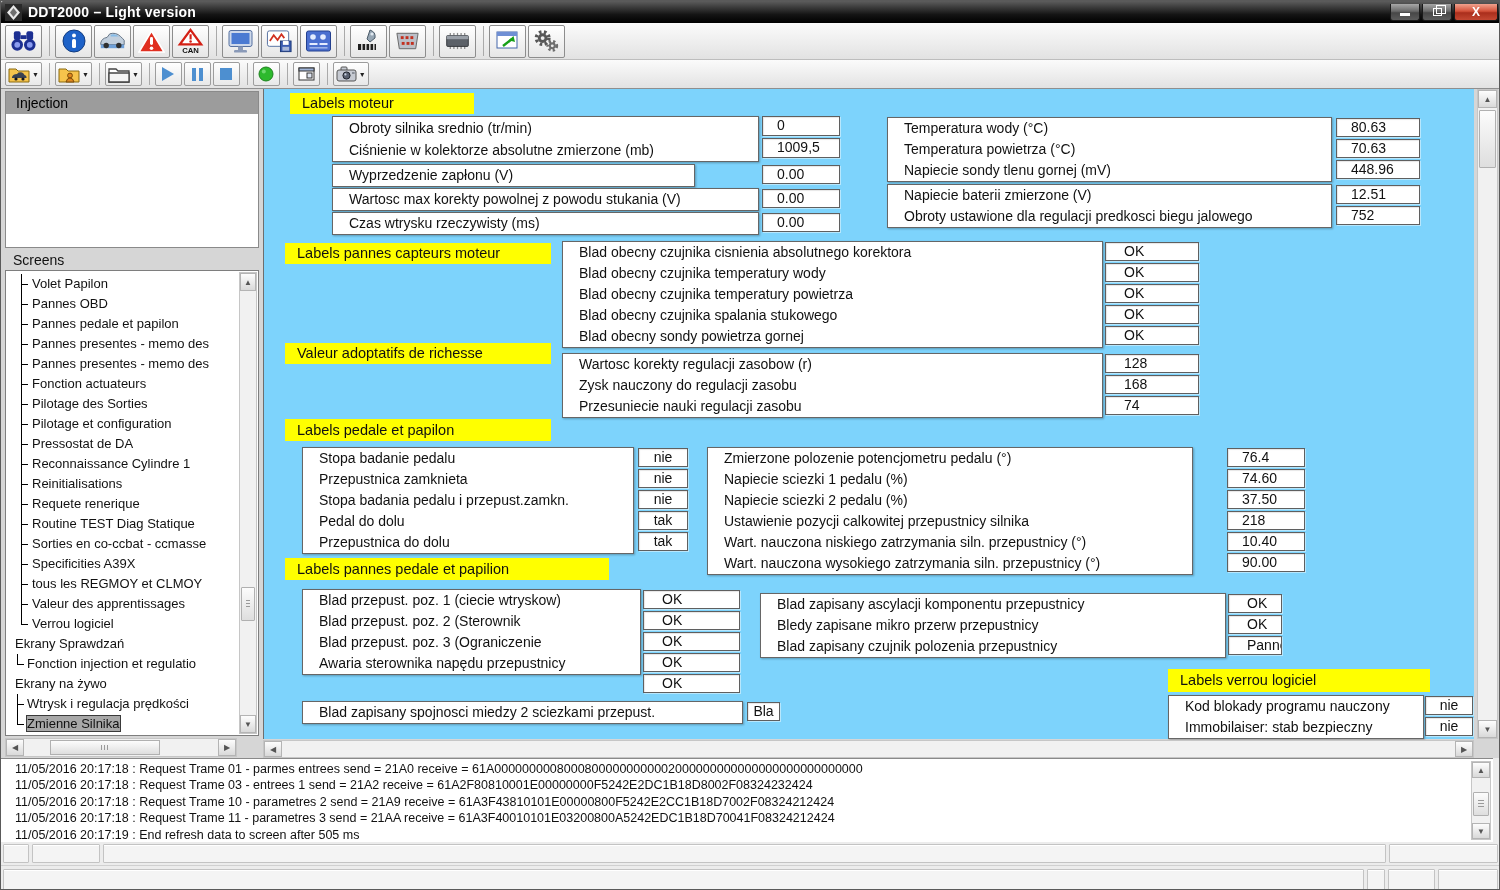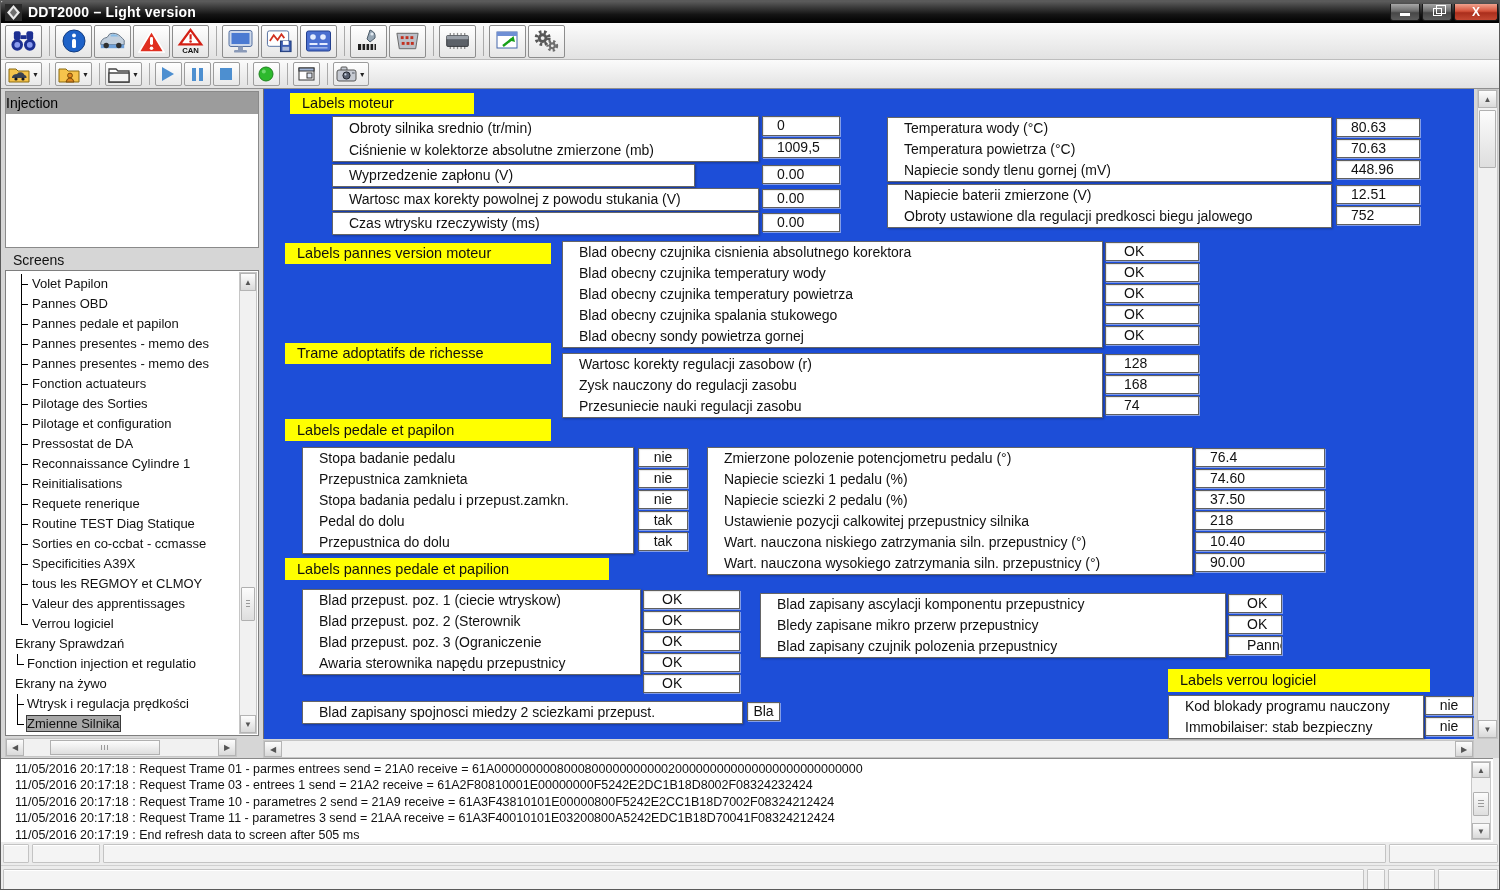--- a/index.html
+++ b/index.html
@@ -33,21 +33,21 @@
     border-radius:2px;display:flex;align-items:center;justify-content:center;padding:0 2px;margin-right:2px;}
   .tsep{width:1px;height:30px;background:#aaa;margin:0 5px;}
   .tsep2{width:1px;height:22px;background:#aaa;margin:0 5px;}
   .drop{font-size:7px;color:#222;margin-left:2px;}
 
   
   .content{position:absolute;left:0;top:88px;width:1500px;height:669px;background:#d6d6d6;}
 
   
   .modulebox{position:absolute;left:4px;top:2px;width:254px;height:157px;background:#fff;border:1px solid #8a8a8a;}
-  .modrow{height:22px;line-height:22px;background:#9c9c9c;color:#000;font-size:14px;}
+  .modrow{height:22px;line-height:22px;background:#9c9c9c;color:#000;font-size:14px;padding-left:10px;}
   .screenslabel{position:absolute;left:4px;top:161px;width:254px;height:20px;line-height:20px;
     font-size:14px;color:#111;padding-left:8px;}
   .treebox{position:absolute;left:4px;top:181px;width:254px;height:466px;background:#fff;border:1px solid #7e7e7e;}
   .tree{position:absolute;left:2px;top:3px;right:20px;bottom:2px;overflow:hidden;}
   .titem{position:relative;height:20px;line-height:20px;font-size:13px;color:#111;
     white-space:nowrap;overflow:hidden;padding-left:24px;}
   .titem.leaf:before,.titem.leafend:before{content:"";position:absolute;left:13px;top:0;height:100%;border-left:1px solid #000;}
   .titem.leafend:before{height:11px;}
   .titem.leaf:after,.titem.leafend:after{content:"";position:absolute;left:14px;top:10px;width:6px;border-top:1px solid #000;}
   .titem.group{padding-left:7px;}
@@ -67,21 +67,21 @@
     background:repeating-linear-gradient(#9a9a9a 0 1px,transparent 1px 3px);}
   .sbh{position:absolute;background:#f1f1f1;border:1px solid #c6c6c6;}
   .sbtnh{position:absolute;top:0;height:100%;width:18px;background:linear-gradient(#fdfdfd,#d9d9d9);
     border:1px solid #b4b4b4;display:flex;align-items:center;justify-content:center;font-size:8px;color:#555;}
   .sthumbh{position:absolute;top:1px;bottom:1px;background:linear-gradient(#fcfcfc,#dedede);
     border:1px solid #b0b0b0;}
   .griph{position:absolute;top:4px;bottom:4px;left:50%;width:8px;margin-left:-4px;
     background:repeating-linear-gradient(90deg,#9a9a9a 0 1px,transparent 1px 3px);}
 
   
-  .main{position:absolute;left:262px;top:0;width:1211px;height:650px;background:#1d4ed8;border-left:1px solid #6e6e6e;}
+  .main{position:absolute;left:262px;top:0;width:1211px;height:650px;background:#7dd3fc;border-left:1px solid #6e6e6e;}
   .ylabel{position:absolute;height:21px;line-height:21px;background:#ffff00;color:#101010;
     font-size:14.5px;padding-left:12px;white-space:nowrap;z-index:2;}
   .flbox{position:absolute;background:#fff;border:1px solid #666;box-shadow:1px 1px 2px rgba(0,0,0,.28);}
   .flline{height:21px;line-height:21px;font-size:14px;color:#111;padding-left:16px;white-space:nowrap;overflow:hidden;}
   .fvcol{position:absolute;display:flex;flex-direction:column;}
   .fv{height:19px;line-height:17px;margin-bottom:2px;background:#fff;border:1px solid #5f5f5f;
     box-shadow:1px 1px 0 rgba(255,255,255,.45), inset 1px 1px 1px rgba(0,0,0,.10);
     font-size:14px;color:#111;padding-left:14px;white-space:nowrap;overflow:hidden;}
   .sec-mot-a .flline{height:22px;line-height:22px;}
   .sec-mot-a .fv{height:20px;}
@@ -454,39 +454,39 @@
 
       <div class="flline">Napiecie baterii zmierzone (V)</div>
           <div class="flline">Obroty ustawione dla regulacji predkosci biegu jalowego</div>
         </div>
       <div class="fvcol" style="left:1072px;top:96px;width:84px;">
 
       <div class="fv">12.51</div>
           <div class="fv">752</div>
         </div>
 
-      <div class="ylabel" style="left:21px;top:154px;width:266px;">Labels pannes version moteur</div>
+      <div class="ylabel" style="left:21px;top:154px;width:266px;">Labels pannes capteurs moteur</div>
       <div class="flbox" style="left:298px;top:152px;width:541px;">
 
       <div class="flline">Blad obecny czujnika cisnienia absolutnego  korektora</div>
           <div class="flline">Blad obecny czujnika temperatury  wody</div>
           <div class="flline">Blad obecny czujnika temperatury  powietrza</div>
           <div class="flline">Blad obecny czujnika spalania  stukowego</div>
           <div class="flline">Blad obecny sondy  powietrza  gornej</div>
         </div>
       <div class="fvcol pL18" style="left:841px;top:153px;width:94px;">
 
       <div class="fv">OK</div>
           <div class="fv">OK</div>
           <div class="fv">OK</div>
           <div class="fv">OK</div>
           <div class="fv">OK</div>
         </div>
 
-      <div class="ylabel" style="left:21px;top:254px;width:266px;">Trame adoptatifs de richesse</div>
+      <div class="ylabel" style="left:21px;top:254px;width:266px;">Valeur adoptatifs de richesse</div>
       <div class="flbox" style="left:298px;top:264px;width:541px;">
 
       <div class="flline">Wartosc korekty regulacji zasobow (r)</div>
           <div class="flline">Zysk nauczony do regulacji zasobu</div>
           <div class="flline">Przesuniecie nauki regulacji zasobu</div>
         </div>
       <div class="fvcol pL18" style="left:841px;top:265px;width:94px;">
 
       <div class="fv">128</div>
           <div class="fv">168</div>
@@ -512,21 +512,21 @@
         </div>
       <div class="flbox" style="left:443px;top:358px;width:486px;">
 
       <div class="flline">Zmierzone  polozenie  potencjometru  pedalu (°)</div>
           <div class="flline">Napiecie  sciezki 1 pedalu  (%)</div>
           <div class="flline">Napiecie  sciezki 2 pedalu  (%)</div>
           <div class="flline">Ustawienie  pozycji  calkowitej  przepustnicy  silnika</div>
           <div class="flline">Wart. nauczona niskiego zatrzymania  siln. przepustnicy (°)</div>
           <div class="flline">Wart. nauczona wysokiego  zatrzymania  siln. przepustnicy (°)</div>
         </div>
-      <div class="fvcol" style="left:931px;top:359px;width:130px;">
+      <div class="fvcol" style="left:931px;top:359px;width:110px;padding-left:32px;">
 
       <div class="fv">76.4</div>
           <div class="fv">74.60</div>
           <div class="fv">37.50</div>
           <div class="fv">218</div>
           <div class="fv">10.40</div>
           <div class="fv">90.00</div>
         </div>
 
       <div class="ylabel" style="left:21px;top:469px;width:324px;height:22px;line-height:22px;">Labels pannes pedale et papilion</div>

